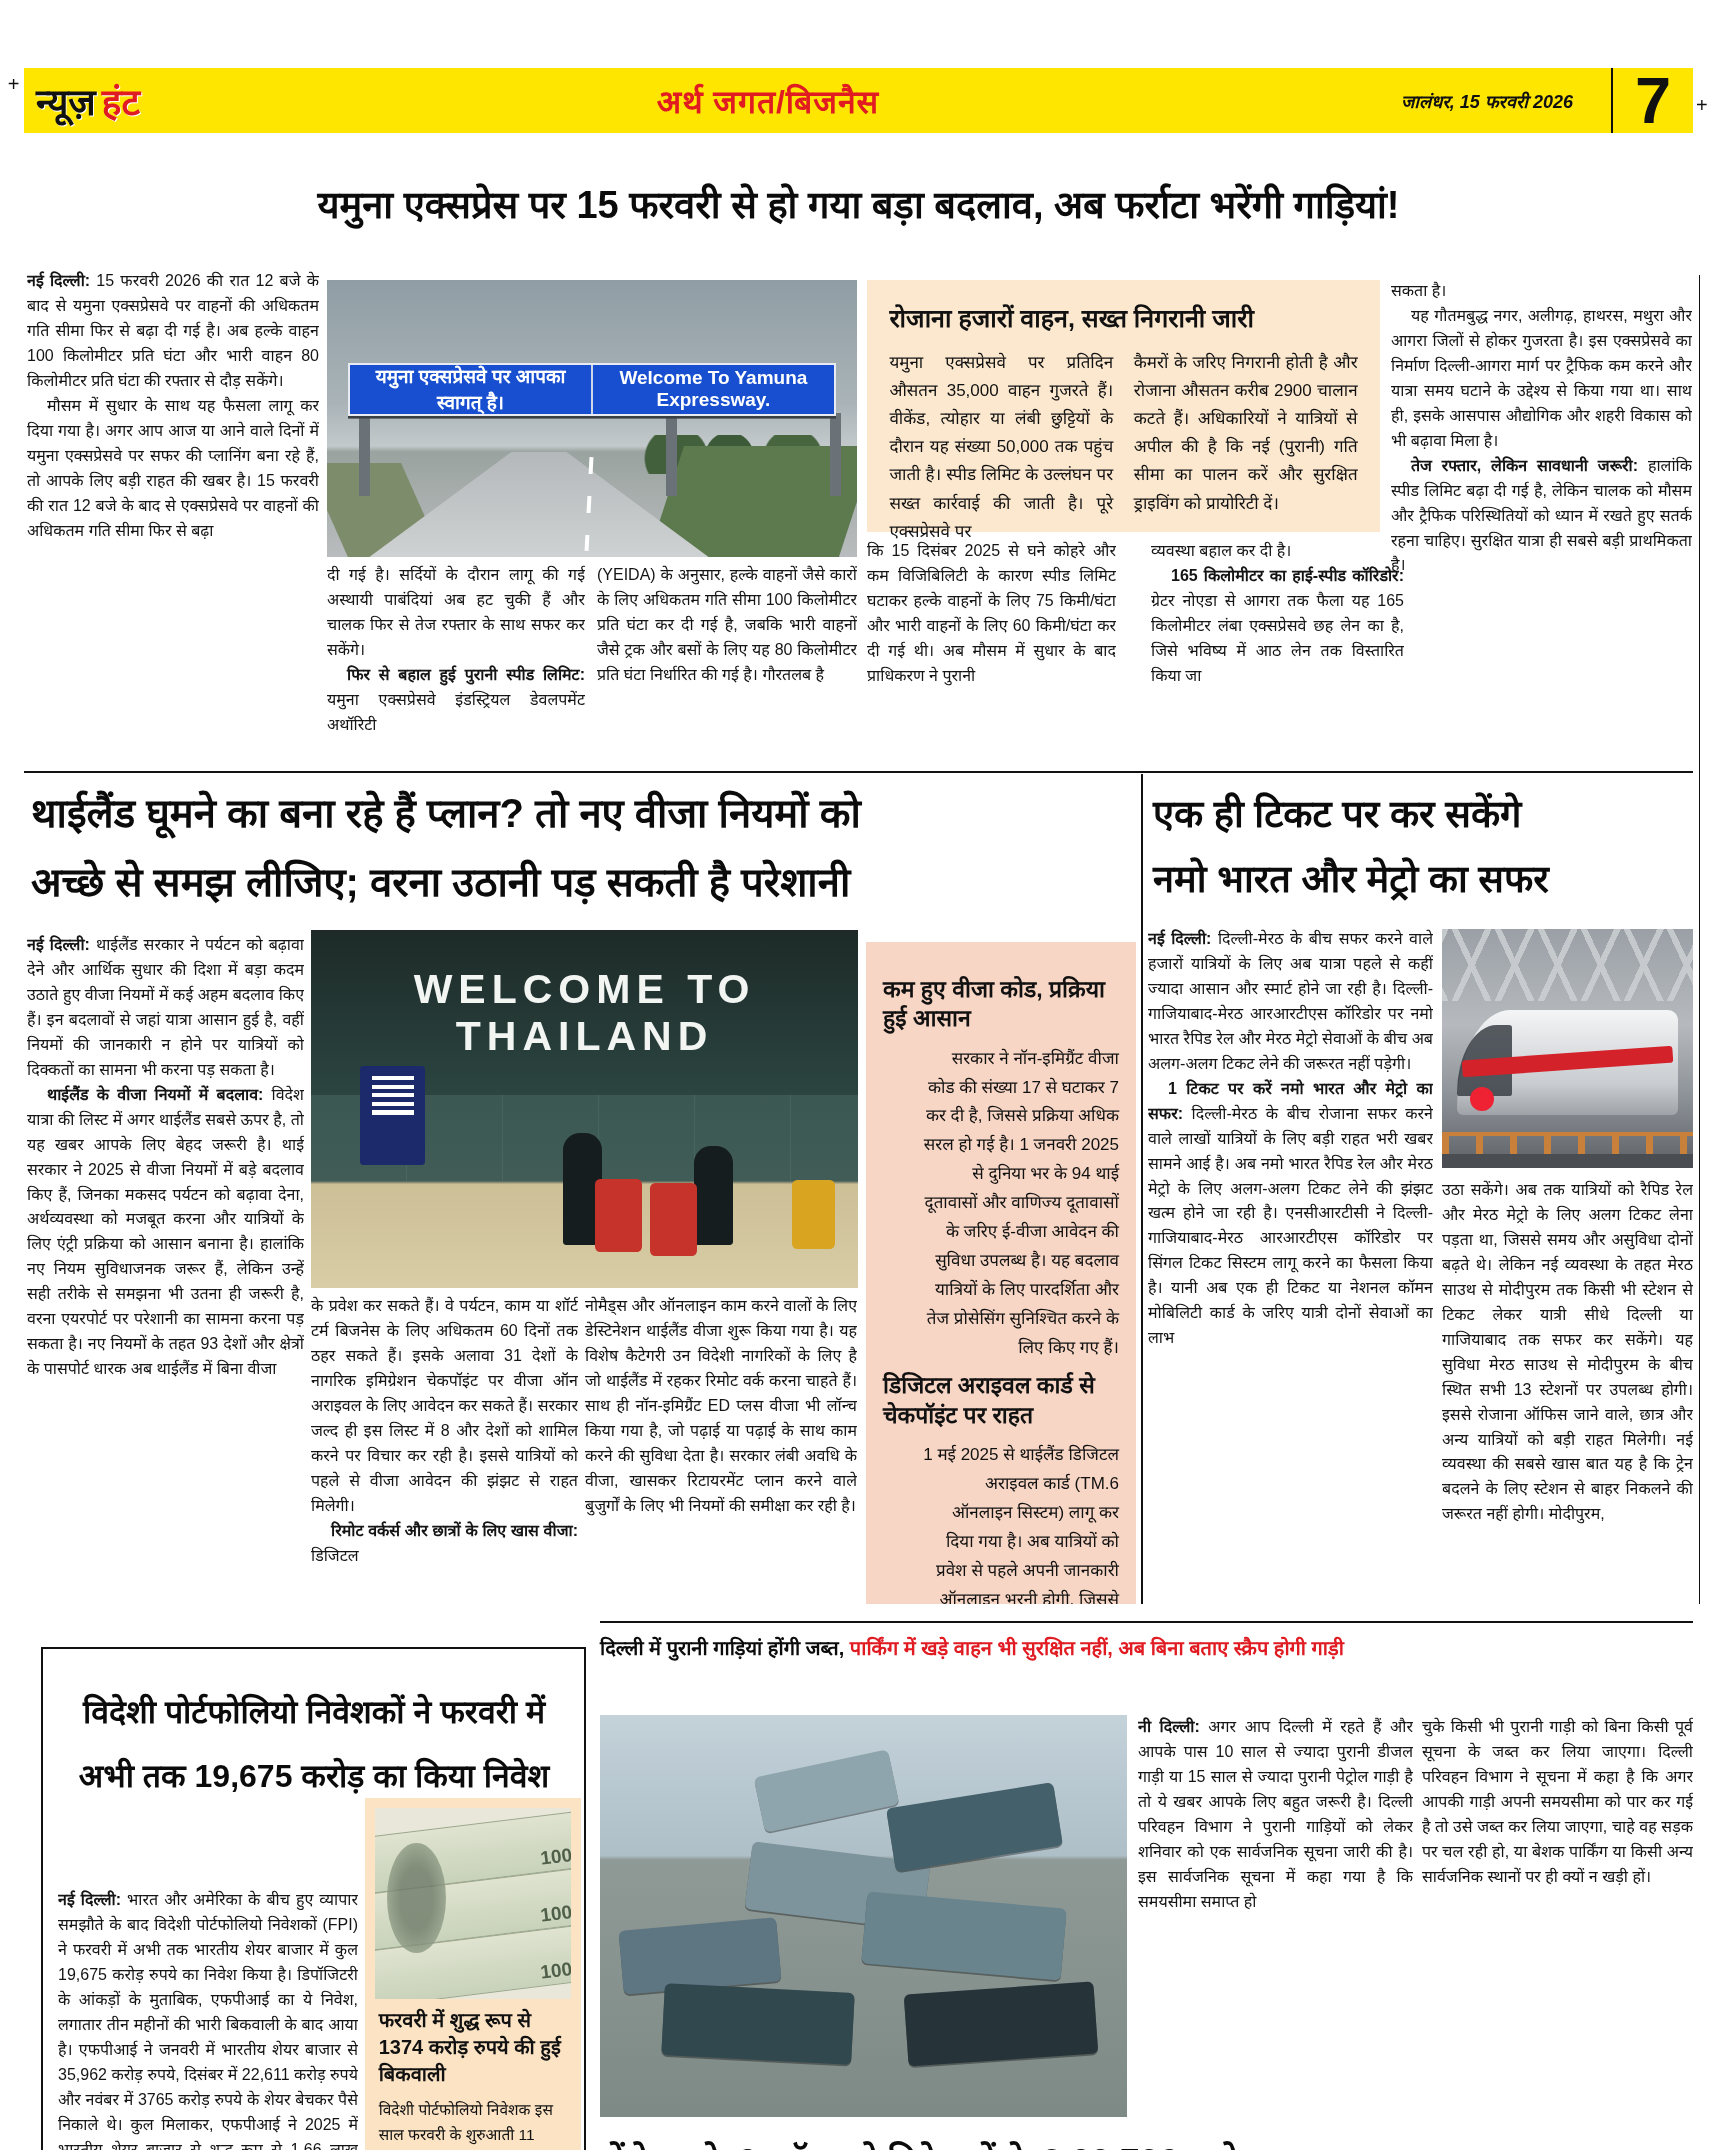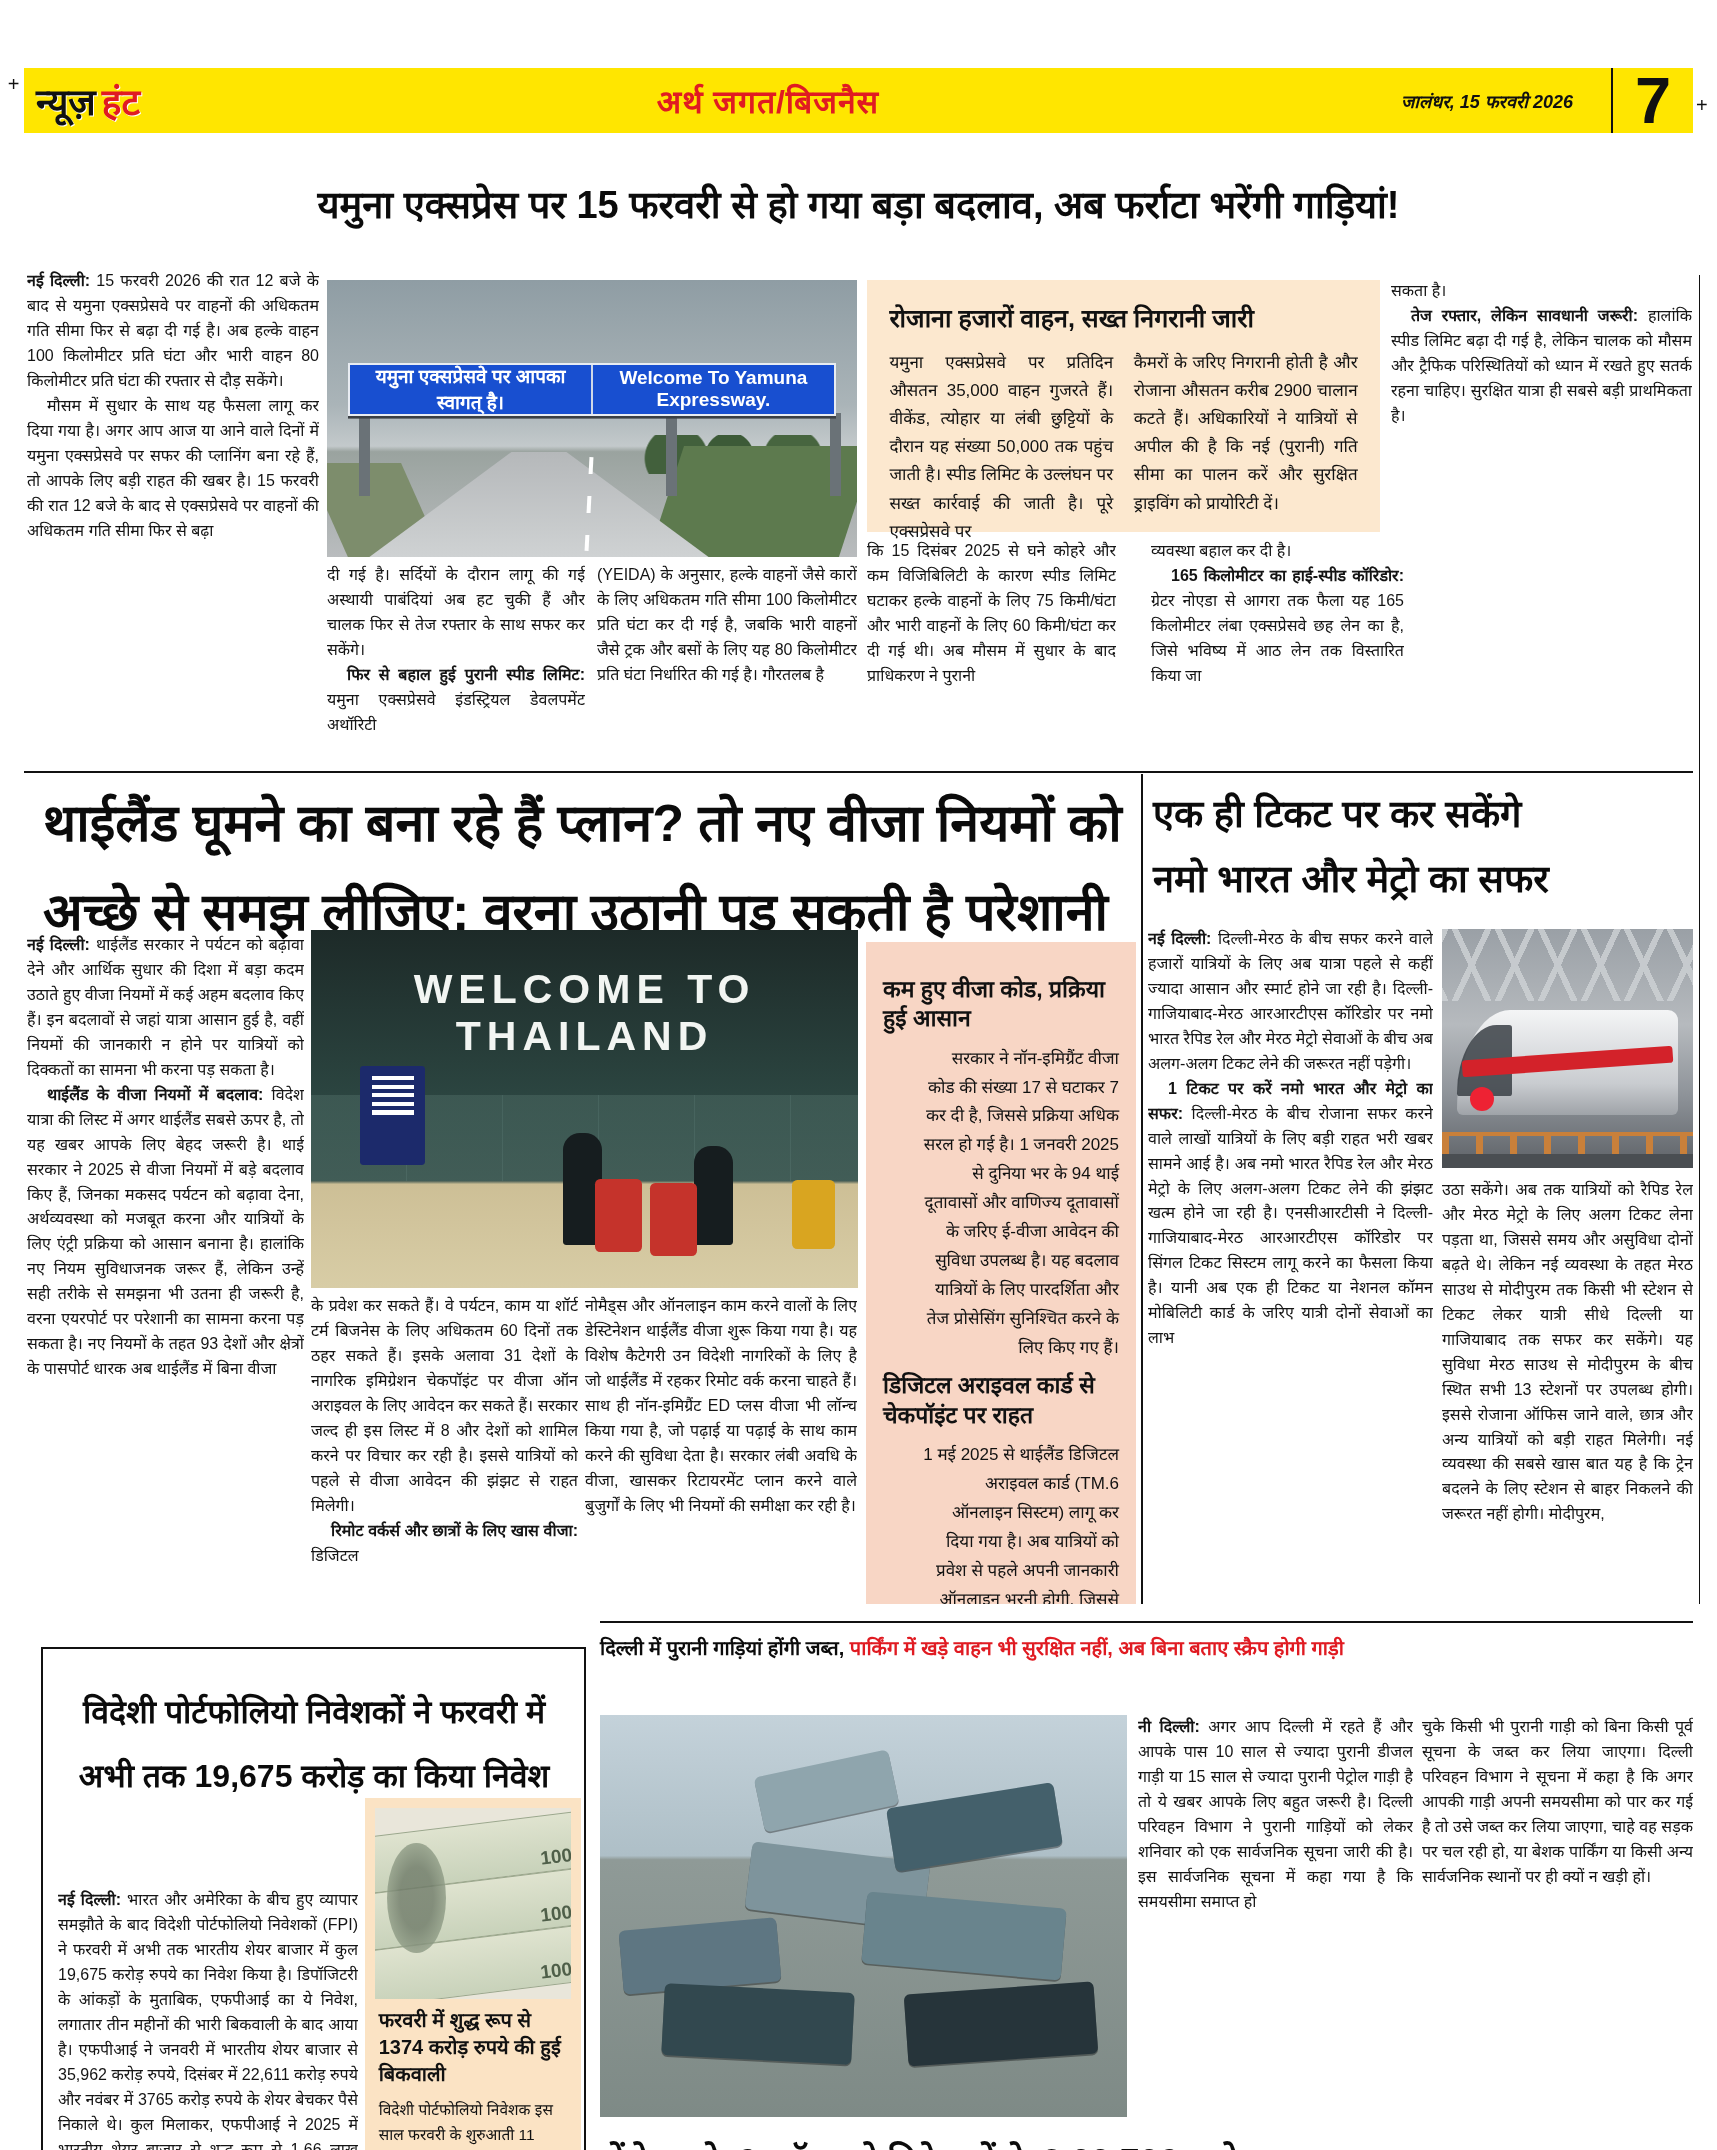--- a/index.html
+++ b/index.html
@@ -142,26 +142,27 @@
 
   <section class="abs col" style="left:867px;top:539px;width:249px;height:230px;overflow:hidden;">
       <p class="cont">कि 15 दिसंबर 2025 से घने कोहरे और कम विजिबिलिटी के कारण स्पीड लिमिट घटाकर हल्के वाहनों के लिए 75 किमी/घंटा और भारी वाहनों के लिए 60 किमी/घंटा कर दी गई थी। अब मौसम में सुधार के बाद प्राधिकरण ने पुरानी</p>
     </section>
   <section class="abs col" style="left:1151px;top:539px;width:253px;height:230px;overflow:hidden;">
       <p class="cont">व्यवस्था बहाल कर दी है।</p>
       <p><b>165 किलोमीटर का हाई-स्पीड कॉरिडोर: </b>ग्रेटर नोएडा से आगरा तक फैला यह 165 किलोमीटर लंबा एक्सप्रेसवे छह लेन का है, जिसे भविष्य में आठ लेन तक विस्तारित किया जा</p>
     </section>
   <section class="abs col" style="left:1391px;top:279px;width:301px;height:490px;overflow:hidden;">
       <p class="cont">सकता है।</p>
+      <p>यह गौतमबुद्ध नगर, अलीगढ़, हाथरस, मथुरा और आगरा जिलों से होकर गुजरता है। इस एक्सप्रेसवे का निर्माण दिल्ली-आगरा मार्ग पर ट्रैफिक कम करने और यात्रा समय घटाने के उद्देश्य से किया गया था। साथ ही, इसके आसपास औद्योगिक और शहरी विकास को भी बढ़ावा मिला है।</p>
       <p><b>तेज रफ्तार, लेकिन सावधानी जरूरी: </b>हालांकि स्पीड लिमिट बढ़ा दी गई है, लेकिन चालक को मौसम और ट्रैफिक परिस्थितियों को ध्यान में रखते हुए सतर्क रहना चाहिए। सुरक्षित यात्रा ही सबसे बड़ी प्राथमिकता है।</p>
     </section>
 
   <div class="abs rule-h" style="left:24px;top:771px;width:1669px;"></div>
 
-  <h2 class="abs headline" style="left:43px;top:779px;width:1105px;font-size:52px;line-height:1.72;"><span>थाईलैंड घूमने का बना रहे हैं प्लान? तो नए वीजा नियमों को</span><br>
+  <h2 class="abs headline" style="left:31px;top:779px;width:1105px;font-size:40px;line-height:1.72;"><span>थाईलैंड घूमने का बना रहे हैं प्लान? तो नए वीजा नियमों को</span><br>
       <span>अच्छे से समझ लीजिए; वरना उठानी पड़ सकती है परेशानी</span></h2>
 
   <section class="abs col" style="left:27px;top:933px;width:277px;height:671px;overflow:hidden;">
       <p class="cont"><b>नई दिल्ली: </b>थाईलैंड सरकार ने पर्यटन को बढ़ावा देने और आर्थिक सुधार की दिशा में बड़ा कदम उठाते हुए वीजा नियमों में कई अहम बदलाव किए हैं। इन बदलावों से जहां यात्रा आसान हुई है, वहीं नियमों की जानकारी न होने पर यात्रियों को दिक्कतों का सामना भी करना पड़ सकता है।</p>
       <p><b>थाईलैंड के वीजा नियमों में बदलाव: </b>विदेश यात्रा की लिस्ट में अगर थाईलैंड सबसे ऊपर है, तो यह खबर आपके लिए बेहद जरूरी है। थाई सरकार ने 2025 से वीजा नियमों में बड़े बदलाव किए हैं, जिनका मकसद पर्यटन को बढ़ावा देना, अर्थव्यवस्था को मजबूत करना और यात्रियों के लिए एंट्री प्रक्रिया को आसान बनाना है। हालांकि नए नियम सुविधाजनक जरूर हैं, लेकिन उन्हें सही तरीके से समझना भी उतना ही जरूरी है, वरना एयरपोर्ट पर परेशानी का सामना करना पड़ सकता है। नए नियमों के तहत 93 देशों और क्षेत्रों के पासपोर्ट धारक अब थाईलैंड में बिना वीजा</p>
     </section>
 
   <figure class="abs photo ph-thai" style="left:311px;top:930px;width:547px;height:358px;">
     <div class="wel">WELCOME TO THAILAND</div>
     <div class="glass"></div>

